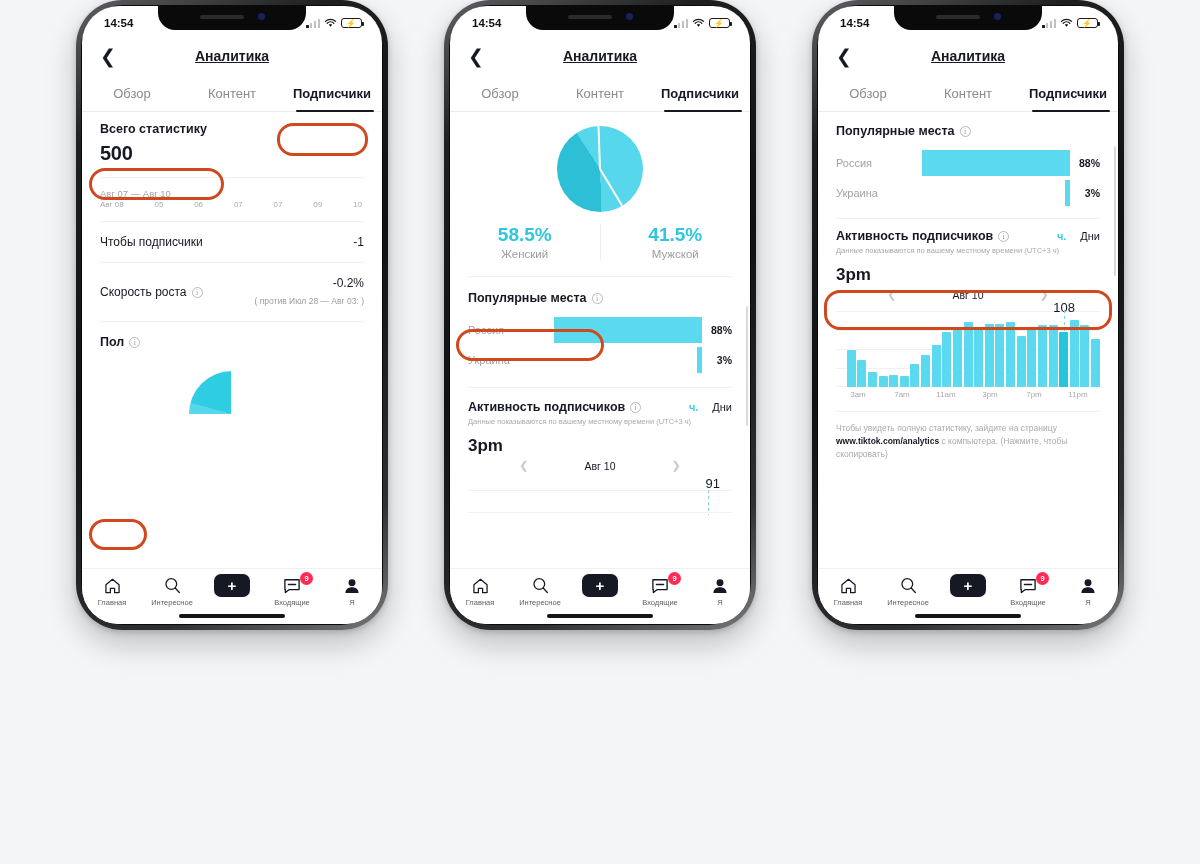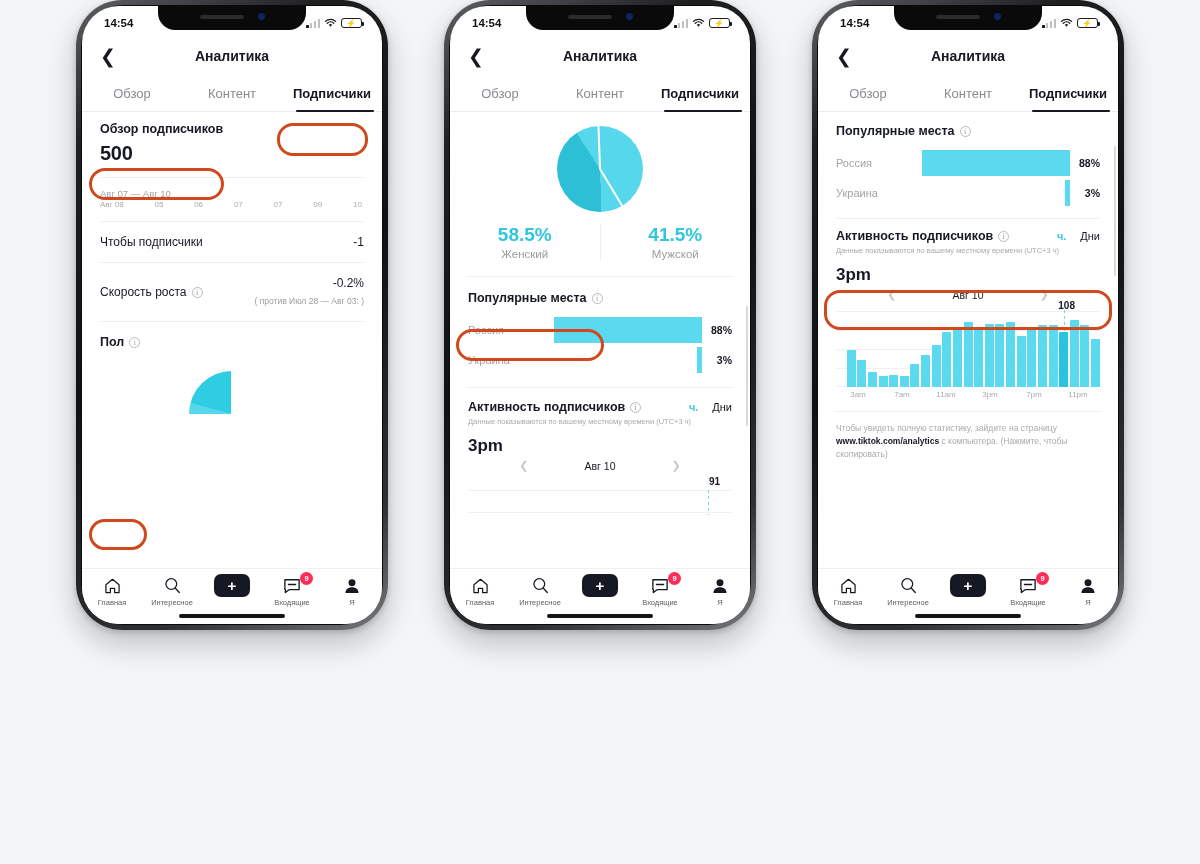--- a/index.html
+++ b/index.html
@@ -58,21 +58,21 @@
     position: relative; padding: 1px;
   }
   .batt:after { content:""; position:absolute; right:-3.2px; top:3px; width:2px; height:4px;
     background:#1b1b1b; border-radius:0 1px 1px 0; }
   .batt .fill { height: 100%; width: 82%; background: #3ad16a; border-radius: 1.5px; }
   .bolt { position:absolute; left:50%; top:50%; transform:translate(-50%,-50%); font-size:8px; color:#111; }
 
   
   .apphead { height: 40px; display: flex; align-items: center; padding: 0 18px; position: relative; }
   .backarrow { font-size: 19px; color: #161823; font-weight: 300; line-height: 1; cursor: pointer; }
-  .apptitle { position: absolute; left:0; right:0; text-align:center; font-size: 14px; font-weight: bold; color:#161823; pointer-events:none;}
+  .apptitle { position: absolute; left:0; right:0; text-align:center; font-size: 14px; font-weight: bold; color:#161823; pointer-events:none;text-decoration:underline;}
 
   .tabs { display: flex; height: 36px; border-bottom: 1px solid #ececee; position: relative; }
   .tab { flex: 1; display:flex; align-items:center; justify-content:center; font-size: 13px; color:#8a8b90; }
   .tab.active { color:#161823; font-weight: bold; position: relative; }
   .tab.active:after {
     content:""; position:absolute; bottom:-1px; left: 14%; right: 8%;
     height: 2.5px; background:#161823; border-radius: 2px;
   }
   .scrollcol { position:absolute; left:0; right:0; top:106px; bottom:56px; overflow:hidden; }
   .pad { padding: 0 18px; }
@@ -128,21 +128,21 @@
   .daynav { display:flex; align-items:center; justify-content:center; gap: 56px; margin-top: 3px; font-size: 10.5px; color:#161823;}
   .daynav .arr { color:#c7c8cb; font-size: 11px; }
 
   .bars { position:relative; height: 76px; margin-top: 10px; }
   .bars .grid { position:absolute; left:0; right:0; height:1px; background:#f1f1f3; }
   .barrow { position:absolute; left:0; right:0; bottom:0; height:100%; display:flex; align-items:flex-end; gap:1.6px; }
   .bar { flex:1; background:#5bd9ee; border-radius:1px 1px 0 0; }
   .bar.hi { background:#27c5dd; }
   .bars-axis { display:flex; font-size: 8px; color:#a9aaae; margin-top:3px; }
   .bars-axis span { flex:1; text-align:center; }
-  .bar-peak { position:absolute; font-size:10px; font-weight:bold; color:#161823; }
+  .bar-peak { position:absolute; font-size:13px; font-weight:normal; color:#161823; }
 
   .footnote { font-size: 8.5px; color:#a9aaae; line-height: 1.55; padding: 10px 18px 0; }
   .footnote b { color:#161823; }
 
   
   .nav {
     position:absolute; left:0; right:0; bottom:0; height:56px; background:#fff;
     border-top:1px solid #f0f0f2; display:flex; align-items:flex-start; padding-top:7px;
   }
   .navitem { flex:1; display:flex; flex-direction:column; align-items:center; gap:3px; position:relative; }
@@ -198,21 +198,21 @@
       </div>
 
       <div class="tabs">
         <div class="tab">Обзор</div>
         <div class="tab">Контент</div>
         <div class="tab active">Подписчики</div>
       </div>
 
       <div class="scrollcol">
         <div class="pad" style="padding-top:10px;">
-          <div class="metric-title">Обзор подписчиков</div>
+          <div class="metric-title">Всего статистику</div>
           <div class="big-num" style="margin-top:6px;">500</div>
         </div>
         <div class="sect-divider" style="margin-top:12px;"></div>
 
         <div class="pad" style="padding-top:10px;">
           <div class="range-label">Авг 07 — Авг 10</div>
 
 
           <div class="lc-axis">
             <span>Авг 08</span>

